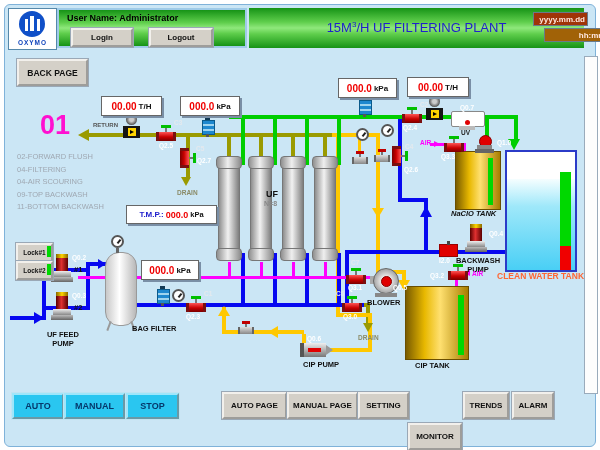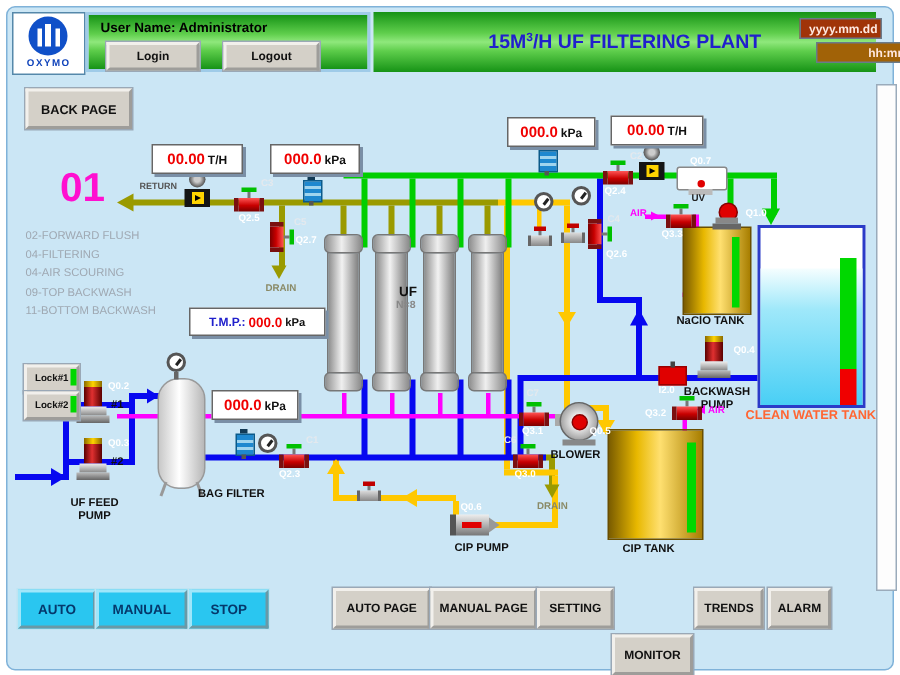--- a/index.html
+++ b/index.html
@@ -86,21 +86,21 @@
 <div class="abs" style="left:57px;top:8px;width:190px;height:40px;box-sizing:border-box;border:2px solid #9FCBE8;
      background:linear-gradient(180deg,#169316 0%,#5FCE4C 35%,#8FE87C 50%,#5FCE4C 65%,#169316 100%);">
   <div style="position:absolute;left:8px;top:3px;font-size:9px;font-weight:bold;color:#000;">User Name: Administrator</div>
   <div class="btn3d" style="left:12px;top:18px;width:58px;height:15px;">Login</div>
   <div class="btn3d" style="left:90px;top:18px;width:60px;height:15px;">Logout</div>
 </div>
 
 <div class="abs" style="left:249px;top:8px;width:335px;height:40px;
      background:linear-gradient(180deg,#169316 0%,#5FCE4C 35%,#8FE87C 50%,#5FCE4C 65%,#169316 100%);
      display:flex;align-items:center;justify-content:center;">
-  <div style="color:#2020CC;font-weight:bold;font-size:13px;white-space:nowrap;">
+  <div style="color:#2020CC;font-weight:normal;font-size:13px;white-space:nowrap;">
     <span>15M</span><sup style="font-size:8px;">3</sup><span>/H UF FILTERING PLANT</span>
   </div>
 </div>
 
 <div class="abs" style="left:533px;top:12px;width:55px;height:14px;background:#A03408;border:1px solid #6A7A8A;
      color:#FFE8E0;font-size:8px;font-weight:bold;display:flex;align-items:center;justify-content:flex-end;padding-right:2px;box-sizing:border-box;">yyyy.mm.dd</div>
 <div class="abs" style="left:533px;top:28px;width:76px;height:14px;background:#a16207;border:1px solid #6A7A8A;
      color:#FFE8E0;font-size:8px;font-weight:bold;display:flex;align-items:center;justify-content:flex-end;padding-right:2px;box-sizing:border-box;margin-left:11px;">hh:mm:ss</div>
 
 <div class="btn3d" style="left:17px;top:59px;width:67px;height:23px;font-size:8.5px;">BACK PAGE</div>
@@ -228,21 +228,21 @@
 </div>
 <div class="gauge" style="left:111px;top:235px;">
     <div class="needle"></div>
   </div>
 <div class="abs" style="left:116px;top:248px;width:3px;height:5px;background:#666;"></div>
 <div class="blabel" style="left:96px;top:324px;padding-left:36px;">BAG FILTER</div>
 
 <div class="goldtank" style="left:455px;top:151px;width:44px;height:57px;">
   <div class="greenbar" style="left:32px;top:6px;width:5px;height:47px;"></div>
 </div>
-<div class="blabel" style="left:451px;top:209px;">NaClO TANK</div>
+<div class="blabel" style="left:451px;top:209px;font-style:italic;">NaClO TANK</div>
 
 <div class="abs" style="left:505px;top:150px;width:72px;height:122px;background:#FFF;border:2px solid #2B3BC8;box-sizing:border-box;">
   <div style="position:absolute;left:0;top:27px;width:68px;height:91px;background:linear-gradient(180deg,#F5FEFF,#9FE8FA 30%,#49CFF5);"></div>
   <div class="greenbar" style="left:53px;top:20px;width:11px;height:74px;"></div>
   <div style="position:absolute;left:53px;top:94px;width:11px;height:24px;background:#F00000;"></div>
 </div>
 <div class="abs" style="left:497px;top:271px;font-size:8.5px;font-weight:bold;color:#FF6633;white-space:nowrap;">CLEAN WATER TANK</div>
 
 <div class="goldtank" style="left:405px;top:286px;width:62px;height:72px;">
   <div class="greenbar" style="left:52px;top:8px;width:6px;height:60px;"></div>

